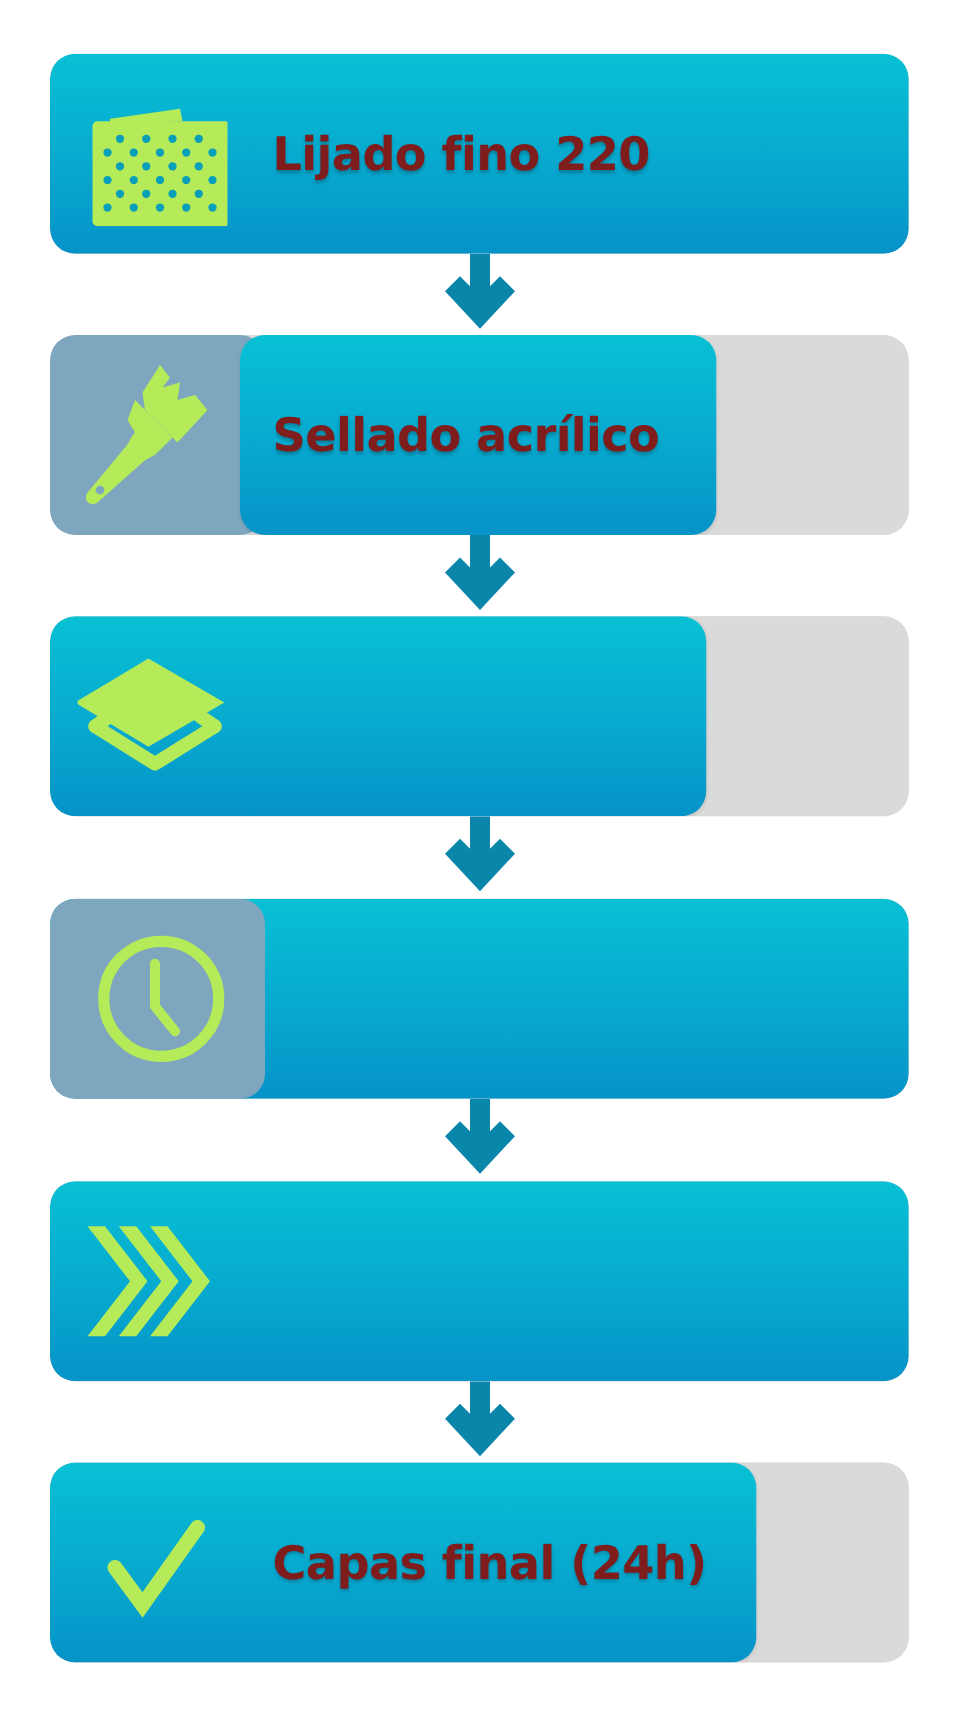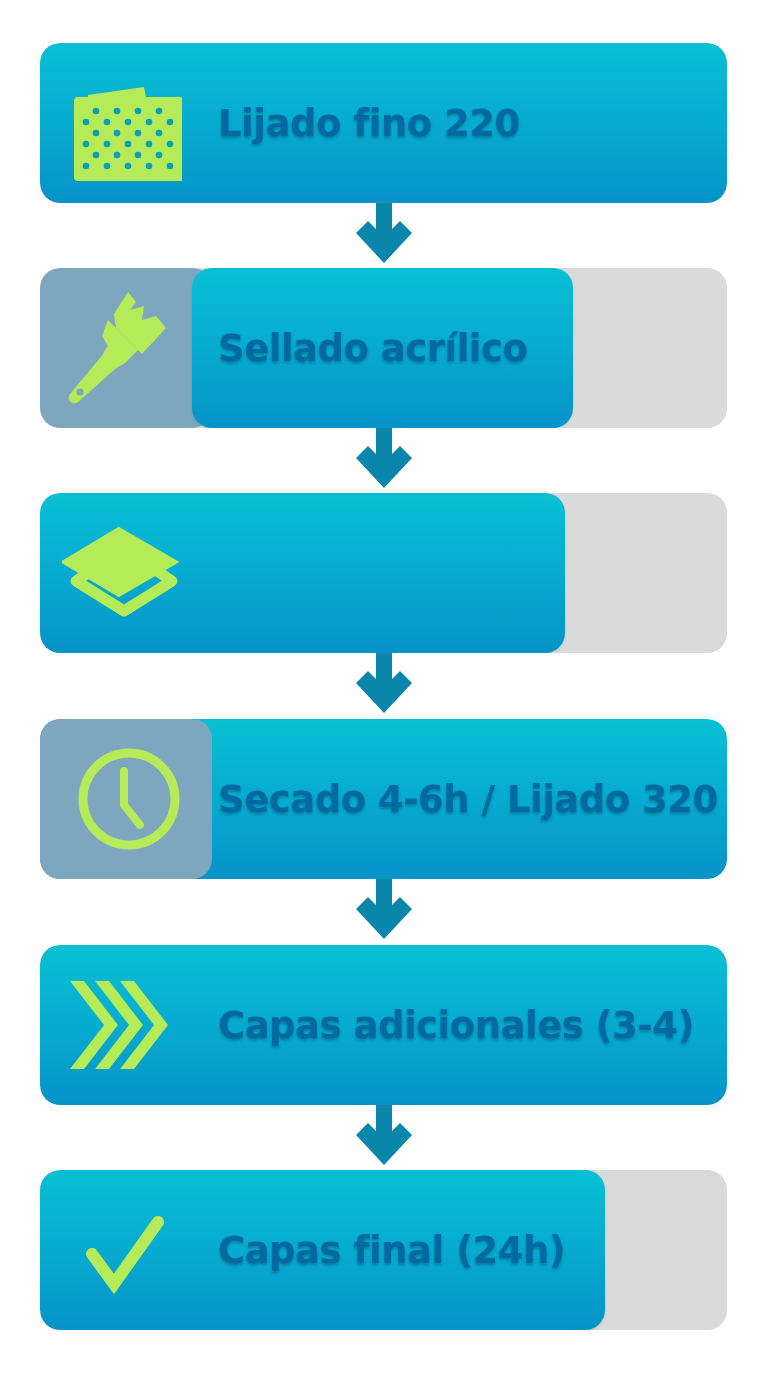--- a/index.html
+++ b/index.html
@@ -55,21 +55,21 @@
       align-items: center;
       justify-content: center;
     }
     .label {
       position: absolute;
       left: 178px;
       top: 0;
       height: 160px;
       display: flex;
       align-items: center;
-      color: #0369a1;
+      color: #7f1d1d;
       font-weight: bold;
       font-size: 37px;
       letter-spacing: -0.5px;
       white-space: nowrap;
       text-shadow: 0 2px 3px rgba(0,0,0,0.25);
     }
     .arrow {
       position: absolute;
       left: 354px;
       width: 60px;
@@ -165,40 +165,38 @@
 
 <div class="step" style="top:719px;">
   <div class="fill" style="left:0; width:687px;"></div>
   <div class="side-panel" style="width:172px;"></div>
   <div class="icon">
     <svg width="120" height="116" viewBox="0 0 120 116">
       <circle cx="67" cy="58" r="46" fill="none" stroke="#b5ea58" stroke-width="9"></circle>
       <polyline points="62,30 62,64 78,84" fill="none" stroke="#b5ea58" stroke-width="8" stroke-linecap="round" stroke-linejoin="round"></polyline>
     </svg>
   </div>
-  <div class="label">Secado 4-6h / Lijado 320</div>
 </div>
 
 <svg class="arrow" style="top:879px;" viewBox="0 0 60 64">
   <rect x="22" y="0" width="16" height="40" fill="#0b86ab"></rect>
   <polygon points="2,30 14,18 30,34 46,18 58,30 30,60" fill="#0b86ab"></polygon>
 </svg>
 
 <div class="step" style="top:945px;">
   <div class="fill" style="left:0; width:687px;"></div>
   <div class="icon">
     <svg width="120" height="116" viewBox="0 0 120 116">
       <g fill="#b5ea58">
         <polygon points="8,14 22,14 56,58 22,102 8,102 42,58"></polygon>
         <polygon points="33,14 47,14 81,58 47,102 33,102 67,58"></polygon>
         <polygon points="58,14 72,14 106,58 72,102 58,102 92,58"></polygon>
       </g>
     </svg>
   </div>
-  <div class="label">Capas adicionales (3-4)</div>
 </div>
 
 <svg class="arrow" style="top:1105px;" viewBox="0 0 60 64">
   <rect x="22" y="0" width="16" height="40" fill="#0b86ab"></rect>
   <polygon points="2,30 14,18 30,34 46,18 58,30 30,60" fill="#0b86ab"></polygon>
 </svg>
 
 <div class="step" style="top:1170px;">
   <div class="track"></div>
   <div class="fill" style="left:0; width:565px;"></div>

